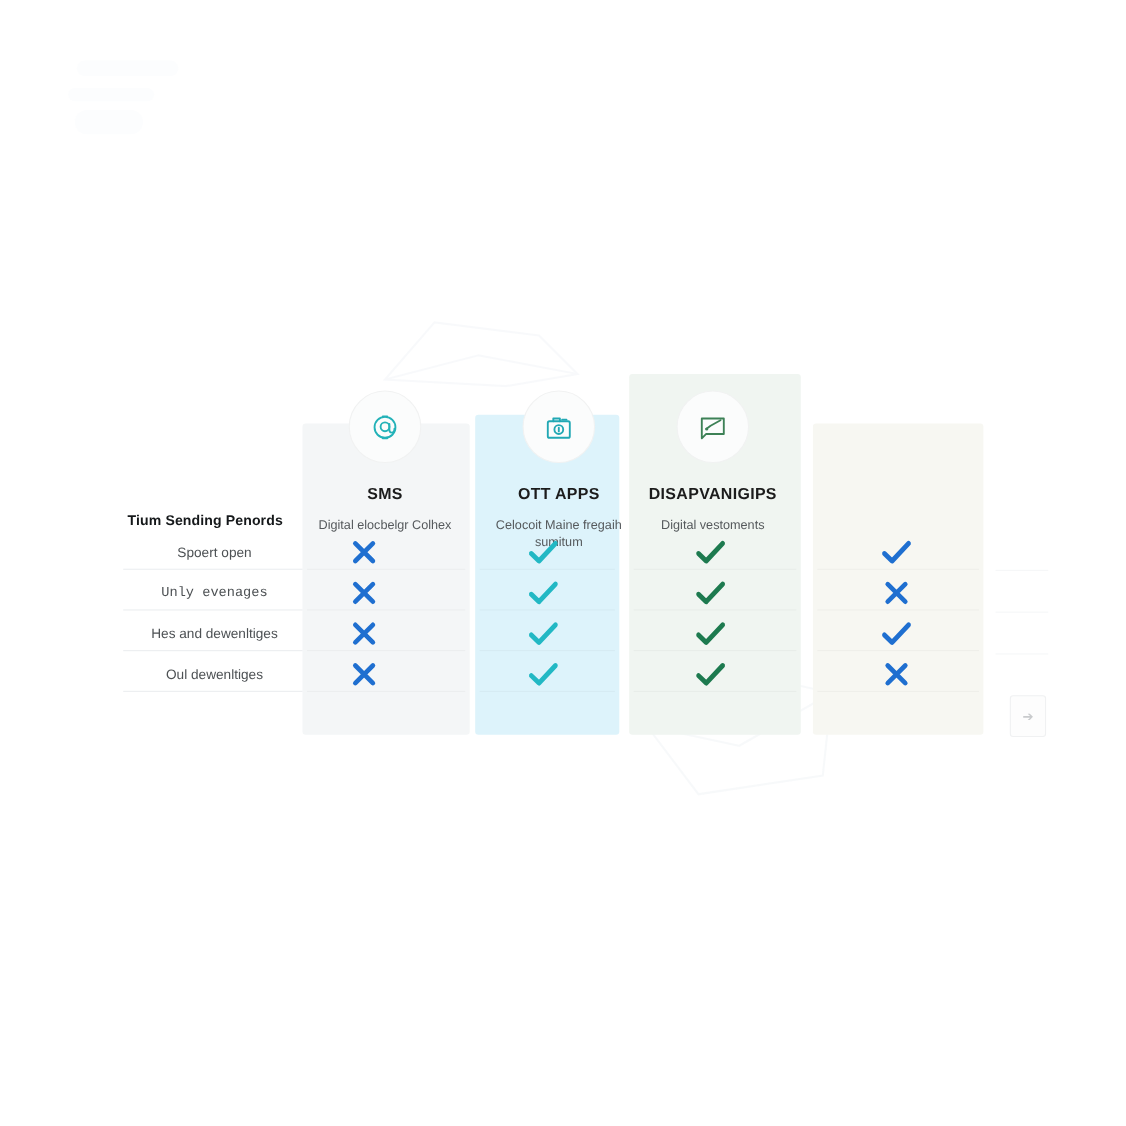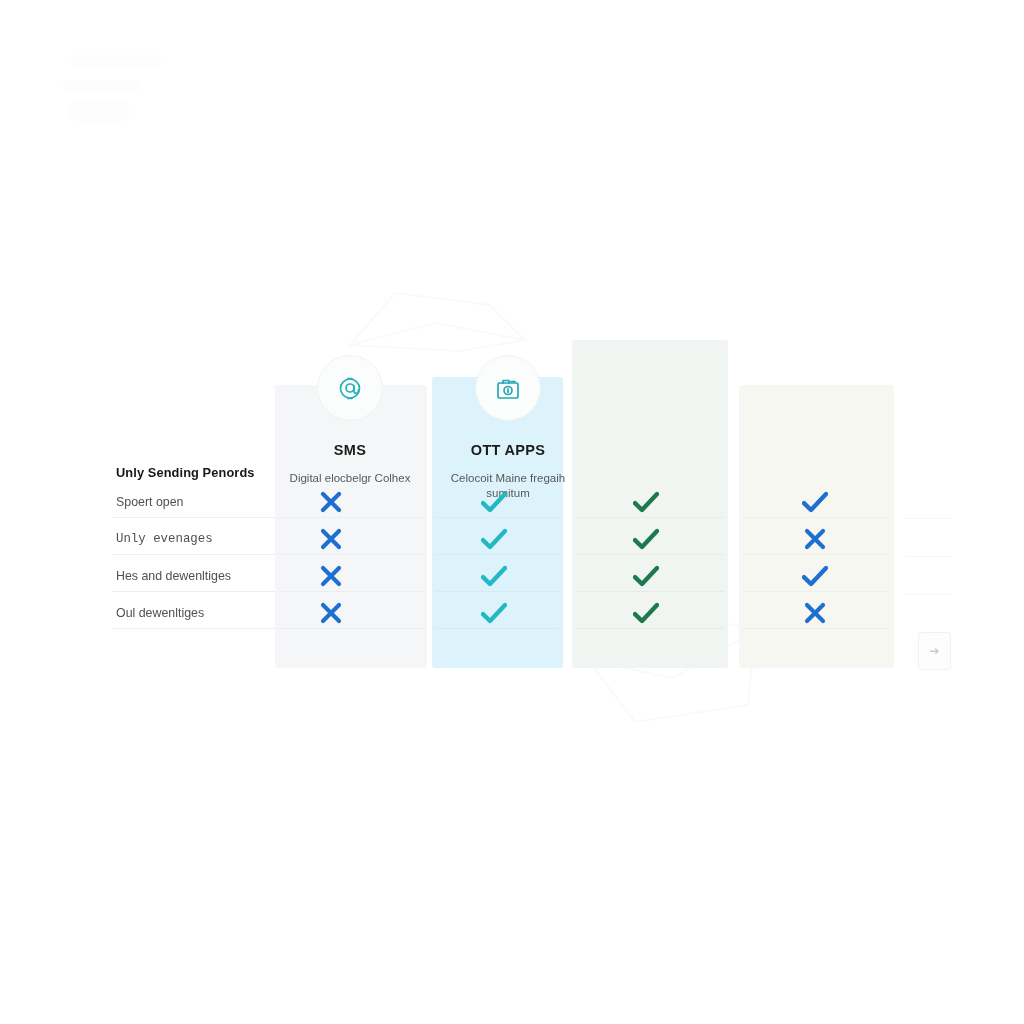--- a/index.html
+++ b/index.html
@@ -104,20 +104,21 @@
     white-space: nowrap;
   }
 
   .row-label {
     position: absolute;
     left: 116px;
     width: 158px;
     font-size: 12.4px;
     color: #4d5154;
     white-space: nowrap;
+    text-align: center;
   }
   .row-label-0 { top: 495px; }
   .row-label-1 { top: 532px; font-family: Liberation Mono, monospace; }
   .row-label-2 { top: 569px; }
   .row-label-3 { top: 606px; }
 
   .row-sep {
     position: absolute;
     left: 112px;
     width: 163px;
@@ -209,23 +210,34 @@
         <path d="M10 10V7.5h6V10"></path>
         <circle cx="15" cy="17.5" r="4"></circle>
         <path d="M15 15.8v3.4"></path>
         <path d="M18 8.5h4"></path>
       </svg>
     </div>
     <div class="col-title">OTT APPS</div>
     <div class="col-sub">Celocoit Maine fregaih sumitum</div>
   </div>
 
-
-
-  <div class="row-head-title">Unly Sending Penords</div>
+  <div class="col-head col-head-3">
+    <div class="icon-badge">
+      <svg width="30" height="30" viewBox="0 0 30 30" fill="none" stroke="#3d8156" stroke-width="1.7" stroke-linecap="round" stroke-linejoin="round">
+        <path d="M5 7.5h20v14H9l-4 4z"></path>
+        <path d="M9 17l4-3 9-5"></path>
+        <circle cx="9.5" cy="17" r="1.4" fill="#3d8156" stroke="none"></circle>
+      </svg>
+    </div>
+    <div class="col-title">DISAPVANIGIPS</div>
+    <div class="col-sub">Digital vestoments</div>
+  </div>
+
+
+  <div class="row-head-title">Tium Sending Penords</div>
 
   <div class="row-label row-label-0">Spoert open</div>
   <div class="row-label row-label-1">Unly evenages</div>
   <div class="row-label row-label-2">Hes and dewenltiges</div>
   <div class="row-label row-label-3">Oul dewenltiges</div>
 
   <div class="row-sep row-sep-0"></div>
   <div class="row-sep row-sep-1"></div>
   <div class="row-sep row-sep-2"></div>
   <div class="row-sep row-sep-3"></div>

